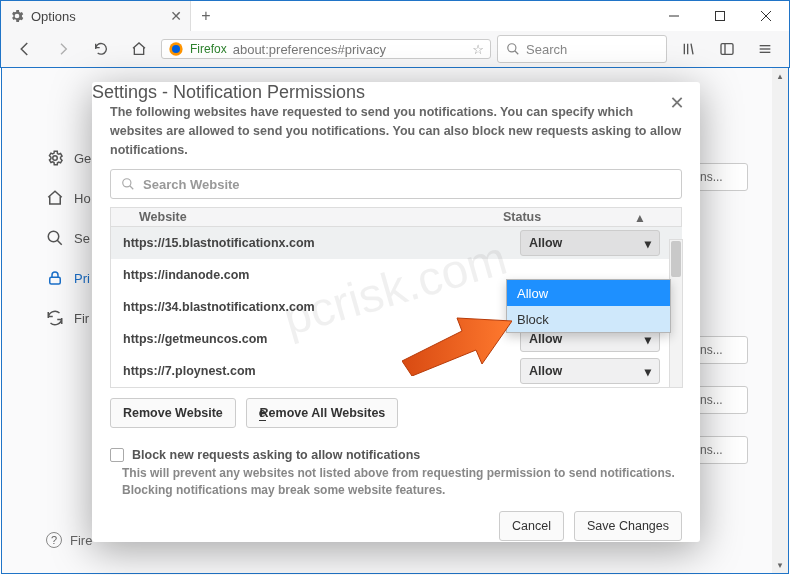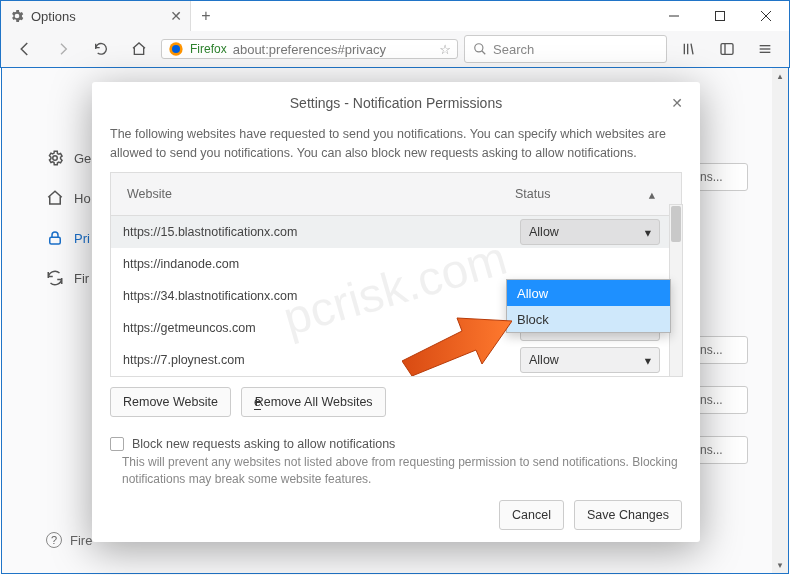--- a/index.html
+++ b/index.html
@@ -90,21 +90,21 @@
   display: flex;
   align-items: center;
   gap: 6px;
   padding: 0 6px;
 }
 .urlbar .ff-ico { width: 16px; height: 16px; }
 .urlbar .identity { color: #2e822e; font-size: 12px; }
 .urlbar .url { color: #777; font-size: 13px; flex: 1; }
 .urlbar .star { color: #999; }
 .searchbar {
-  width: 203px;
+  width: 170px;
   height: 28px;
   background: #fff;
   border: 1px solid #ccc;
   border-radius: 3px;
   display: flex;
   align-items: center;
   gap: 6px;
   padding: 0 8px;
   color: #888;
 }
@@ -190,64 +190,65 @@
   height: 460px;
   background: #fff;
   box-shadow: 0 8px 40px rgba(0,0,0,0.35);
   border-radius: 3px;
   display: flex;
   flex-direction: column;
 }
 .modal-header {
   display: flex;
   align-items: center;
-  justify-content: center;
+  justify-content: flex-start;
   height: 44px;
   position: relative;
   color: #555;
-  font-size: 14px;
+  font-size: 18px;
 }
 .modal-close {
   position: absolute;
   right: 10px;
   top: 8px;
   width: 26px;
   height: 26px;
   display: flex;
   align-items: center;
   justify-content: center;
   color: #777;
 }
 .modal-body {
   padding: 0 18px;
   flex: 1;
   position: relative;
+  font-weight: bold;
 }
 .desc { color: #666; line-height: 1.5; font-size: 12.5px; margin-bottom: 10px; }
 .search-website {
   height: 30px;
   border: 1px solid #ccc;
   border-radius: 3px;
   display: flex;
   align-items: center;
   gap: 8px;
   padding: 0 10px;
   color: #999;
   margin-bottom: 8px;
 }
 .table-container {
   position: relative;
 }
 .table-header {
-  height: 44px;
+  height: 20px;
   background: #f5f5f6;
   border: 1px solid #ddd;
   display: flex;
   align-items: center;
-  padding: 0 16px;
+  padding: 0 28px;
   color: #666;
   font-size: 12.5px;
 }
 .th-website { flex: 1; }
 .th-status { width: 150px; display: flex; align-items: center; justify-content: space-between; padding-right: 10px; }
 .rows {
   border-left: 1px solid #ddd;
   border-bottom: 1px solid #ddd;
 }
 .row {
@@ -478,20 +479,27 @@
           <path d="M19.4 13a7.5 7.5 0 000-2l2-1.6-2-3.4-2.4 1a7 7 0 00-1.7-1L15 3h-4l-.3 2.5a7 7 0 00-1.7 1l-2.4-1-2 3.4L6.6 11a7.5 7.5 0 000 2l-2 1.6 2 3.4 2.4-1a7 7 0 001.7 1L11 21h4l.3-2.5a7 7 0 001.7-1l2.4 1 2-3.4z"></path>
         </svg>
       <span>Ge</span>
     </div>
     <div class="side-item">
       <svg viewBox="0 0 24 24" fill="none" stroke="#555" stroke-width="2">
           <path d="M3 11l9-8 9 8M5 10v10h14V10"></path>
         </svg>
       <span>Ho</span>
     </div>
+    <div class="side-item">
+      <svg viewBox="0 0 24 24" fill="none" stroke="#555" stroke-width="2">
+          <circle cx="10" cy="10" r="7"></circle>
+          <line x1="21" y1="21" x2="15" y2="15"></line>
+        </svg>
+      <span>Se</span>
+    </div>
     <div class="side-item active">
       <svg viewBox="0 0 24 24" fill="none" stroke="#1a6fc9" stroke-width="2">
           <rect x="5" y="11" width="14" height="9" rx="2"></rect>
           <path d="M8 11V8a4 4 0 018 0v3"></path>
         </svg>
       <span>Pri</span>
     </div>
     <div class="side-item">
       <svg viewBox="0 0 24 24" fill="none" stroke="#555" stroke-width="2">
           <path d="M21 12a9 9 0 01-15 6.7M3 12a9 9 0 0115-6.7M3 4v6h6M21 20v-6h-6"></path>
@@ -523,20 +531,27 @@
   </div>
 </div>
 
 <div class="modal">
   <div class="modal-header">
     <span>Settings - Notification Permissions</span>
     <div class="modal-close">✕</div>
   </div>
   <div class="modal-body">
     <div class="desc">The following websites have requested to send you notifications. You can specify which websites are allowed to send you notifications. You can also block new requests asking to allow notifications.</div>
+    <div class="search-website">
+      <svg width="14" height="14" viewBox="0 0 24 24" fill="none" stroke="#aaa" stroke-width="2">
+          <circle cx="10" cy="10" r="7"></circle>
+          <line x1="21" y1="21" x2="15" y2="15"></line>
+        </svg>
+      <span>Search Website</span>
+    </div>
 
     <div class="table-container">
       <div class="table-header">
         <div class="th-website">Website</div>
         <div class="th-status">
           <span>Status</span>
           <span>▴</span>
         </div>
       </div>
       <div class="rows">

